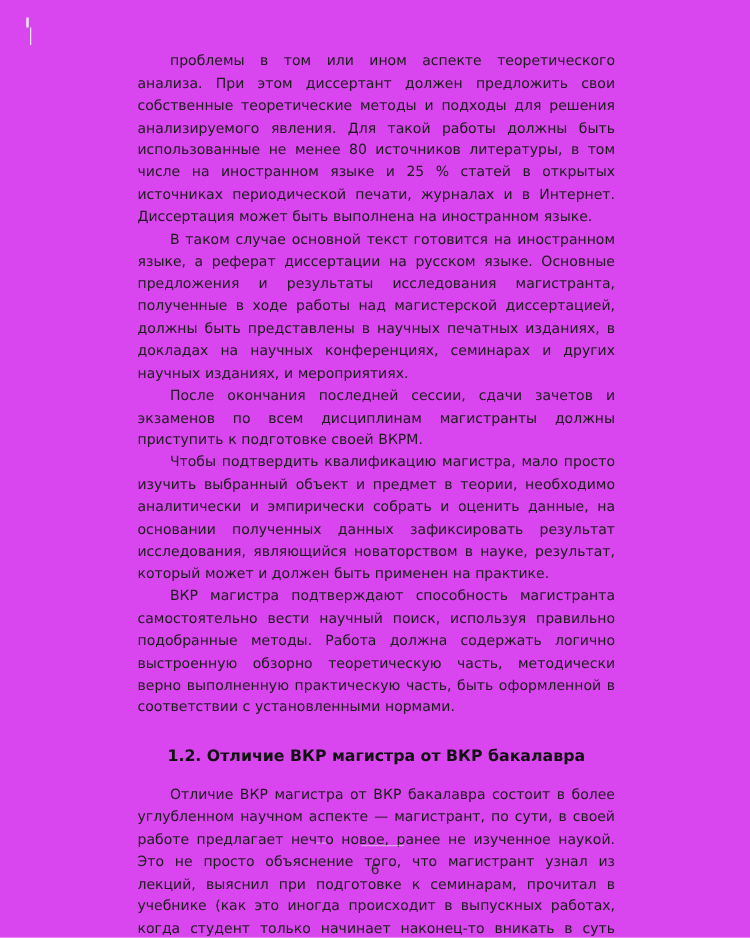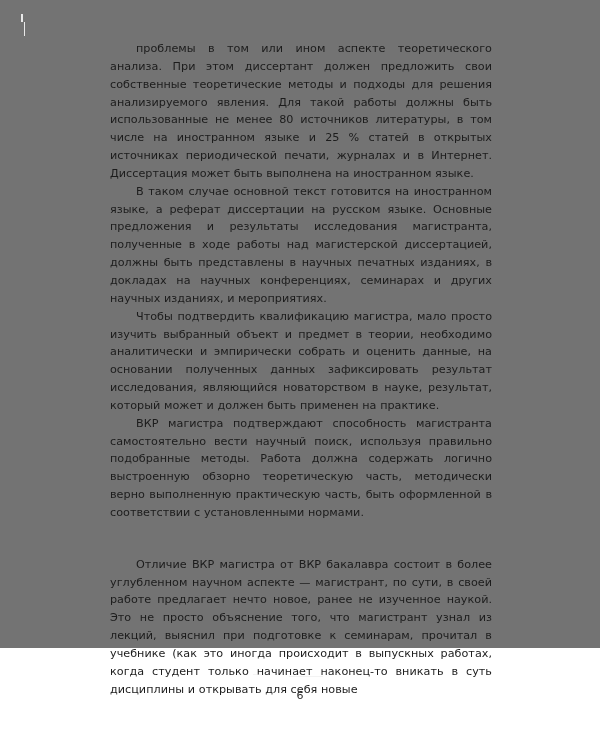--- a/index.html
+++ b/index.html
@@ -10,22 +10,22 @@
     width: 600px;
     height: 750px;
     background: #ffffff;
     font-family: "DejaVu Sans", sans-serif;
     overflow: hidden;
   }
 
   .page {
     position: relative;
     width: 600px;
-    height: 648px;
-    background: #737373;
+    height: 750px;
+    background: #d946ef;
     box-sizing: border-box;
   }
 
   .text-block {
     position: absolute;
     left: 110px;
     top: 40px;
     width: 382px;
   }
 
@@ -90,27 +90,29 @@
 
   <div class="speckle sp1"></div>
   <div class="speckle sp2"></div>
 
   <div class="text-block">
 
     <p class="para">проблемы в том или ином аспекте теоретического анализа. При этом диссертант должен предложить свои собственные теоретические методы и подходы для решения анализируемого явления. Для такой работы должны быть использованные не менее 80 источников литературы, в том числе на иностранном языке и 25 % статей в открытых источниках периодической печати, журналах и в Интернет. Диссертация может быть выполнена на иностранном языке.</p>
 
     <p class="para">В таком случае основной текст готовится на иностранном языке, а реферат диссертации на русском языке. Основные предложения и результаты исследования магистранта, полученные в ходе работы над магистерской диссертацией, должны быть представлены в научных печатных изданиях, в докладах на научных конференциях, семинарах и других научных изданиях, и мероприятиях.</p>
 
+    <p class="para">После окончания последней сессии, сдачи зачетов и экзаменов по всем дисциплинам магистранты должны приступить к подготовке своей ВКРМ.</p>
 
     <p class="para">Чтобы подтвердить квалификацию магистра, мало просто изучить выбранный объект и предмет в теории, необходимо аналитически и эмпирически собрать и оценить данные, на основании полученных данных зафиксировать результат исследования, являющийся новаторством в науке, результат, который может и должен быть применен на практике.</p>
 
     <p class="para">ВКР магистра подтверждают способность магистранта самостоятельно вести научный поиск, используя правильно подобранные методы. Работа должна содержать логично выстроенную обзорно теоретическую часть, методически верно выполненную практическую часть, быть оформленной в соответствии с установленными нормами.</p>
 
     <div class="gap-before-heading"></div>
 
+    <h2 class="section-heading">1.2. Отличие ВКР магистра от ВКР бакалавра</h2>
 
     <div class="gap-after-heading"></div>
 
     <p class="para">Отличие ВКР магистра от ВКР бакалавра состоит в более углубленном научном аспекте — магистрант, по сути, в своей работе предлагает нечто новое, ранее не изученное наукой. Это не просто объяснение того, что магистрант узнал из лекций, выяснил при подготовке к семинарам, прочитал в учебнике (как это иногда происходит в выпускных работах, когда студент только начинает наконец-то вникать в суть дисциплины и открывать для себя новые</p>
 
   </div>
 
   <div class="speckle sp3"></div>
   <div class="speckle sp4"></div>
 

